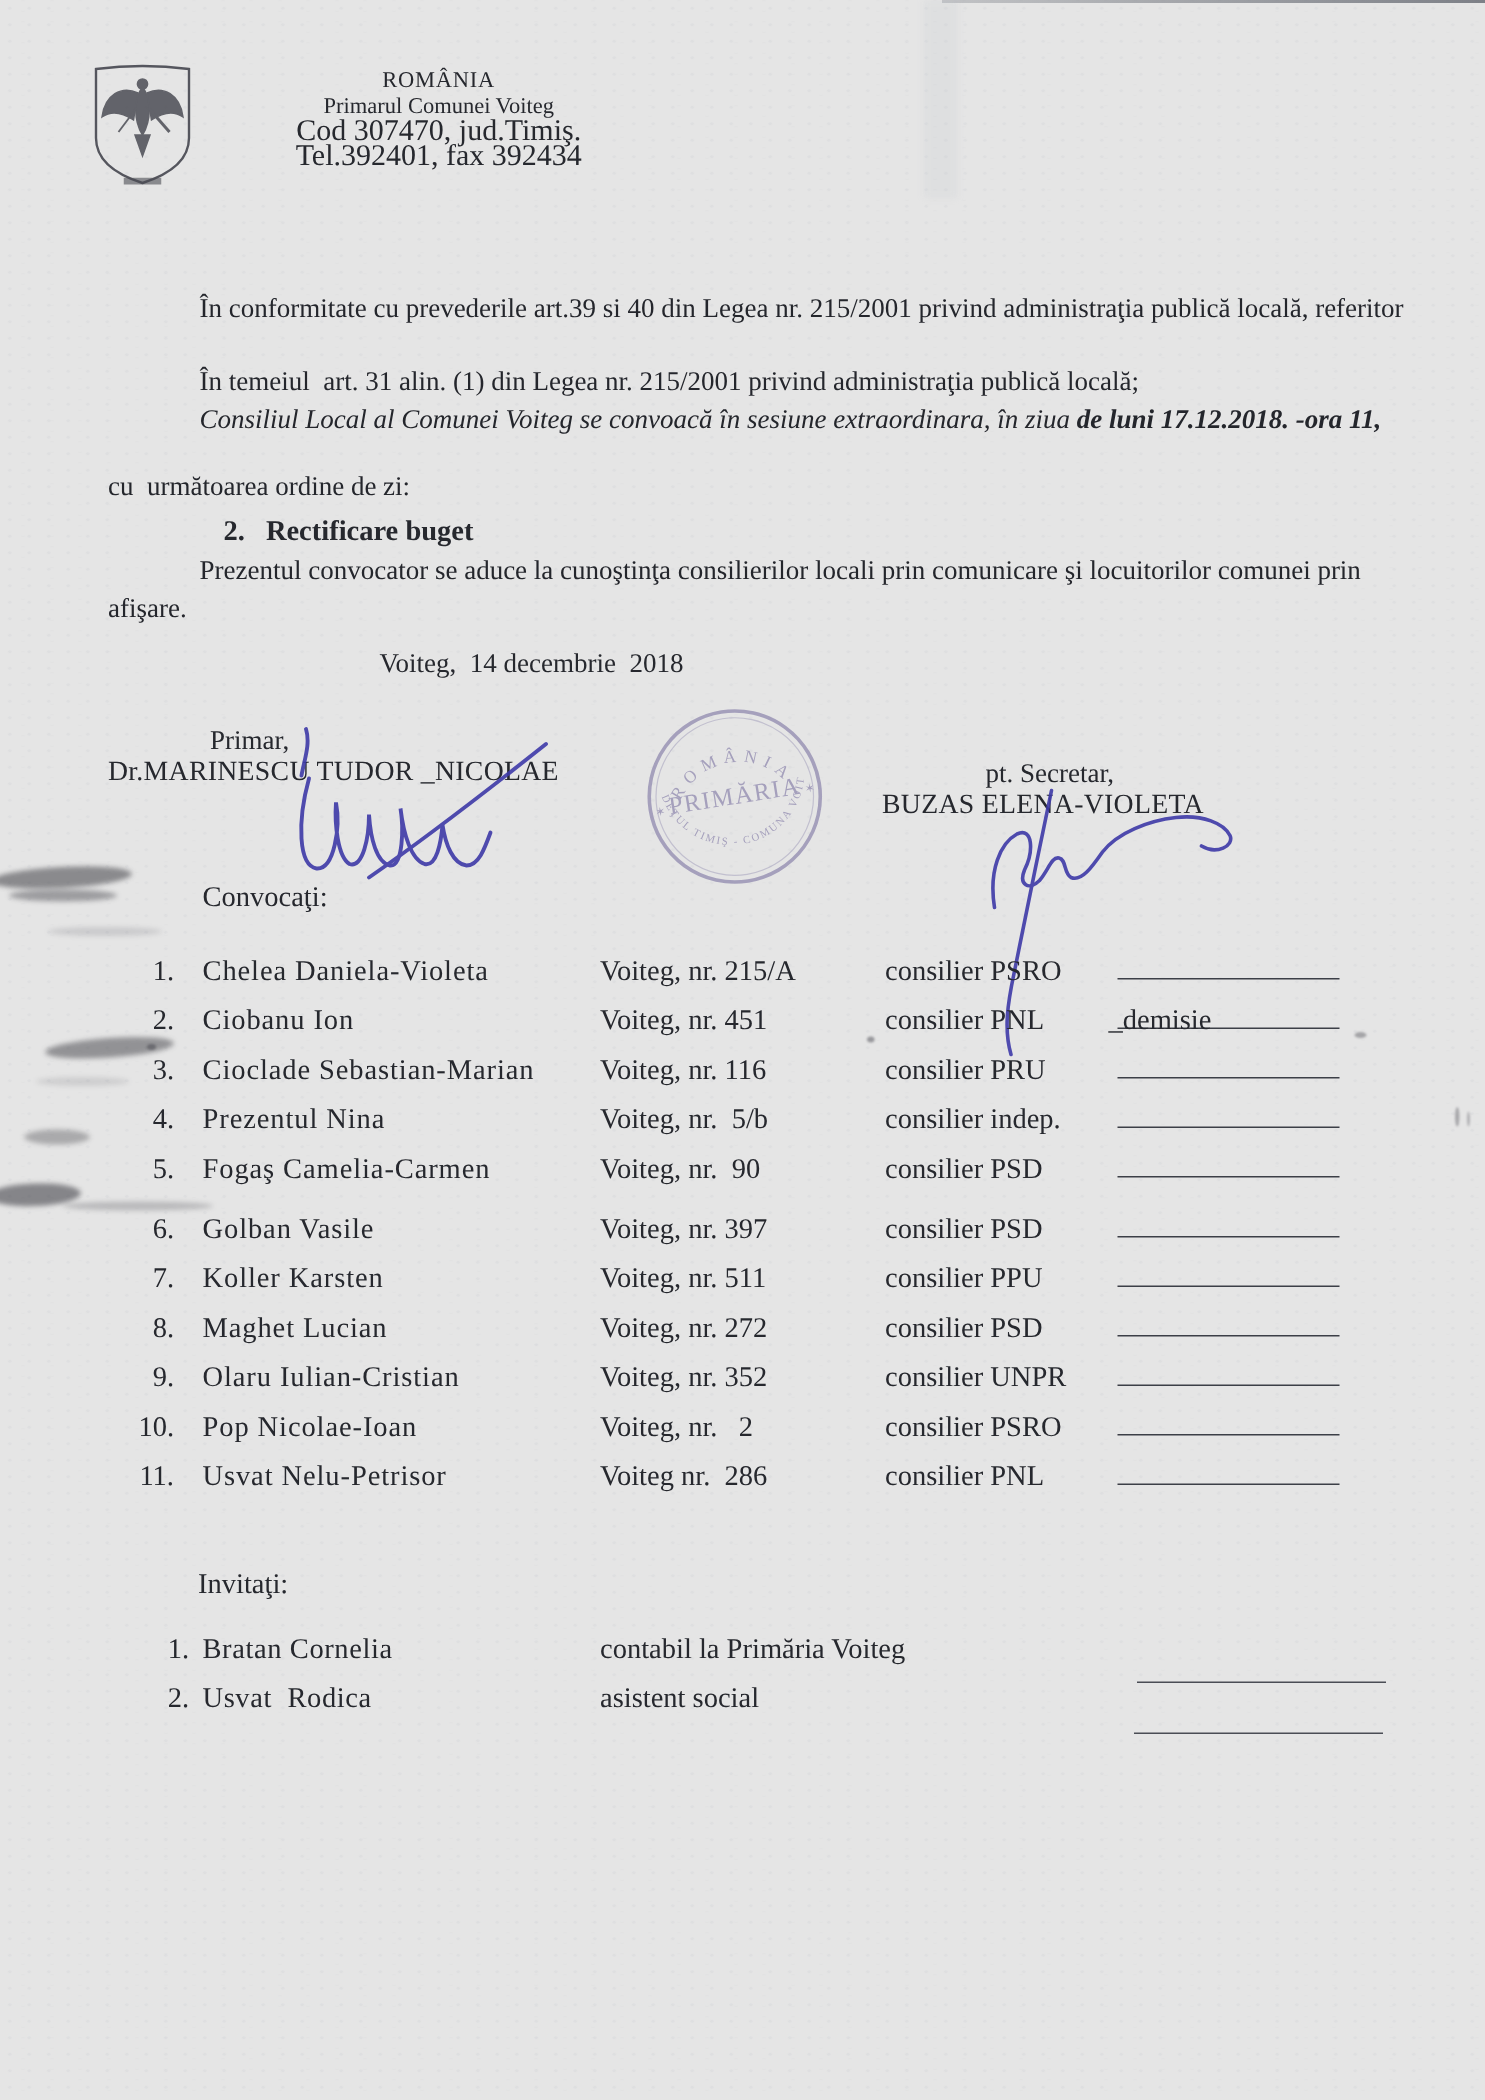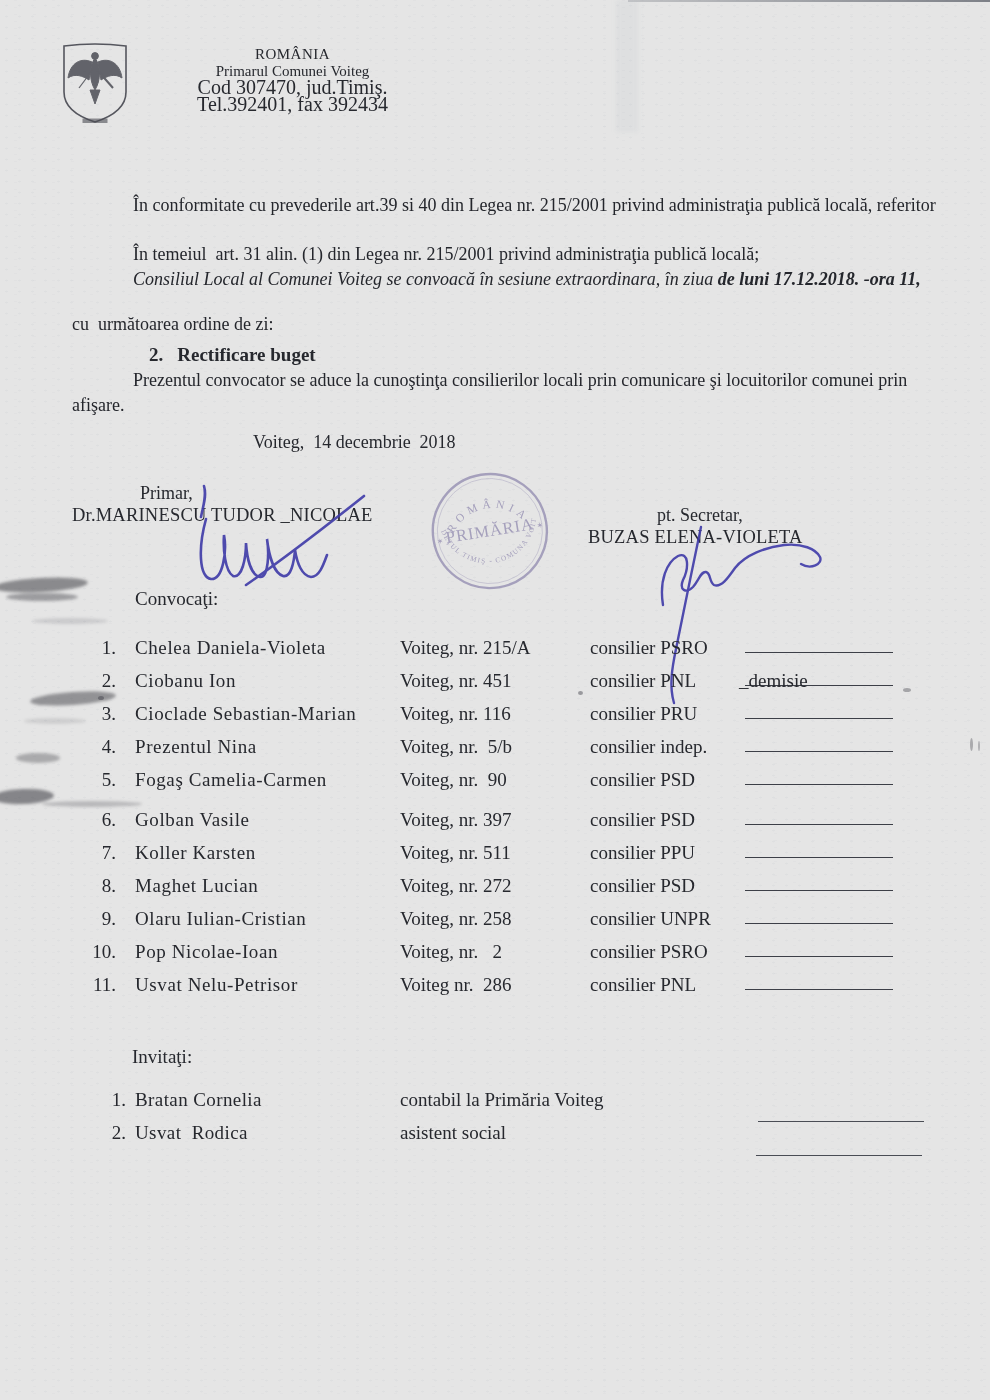--- a/index.html
+++ b/index.html
@@ -240,21 +240,21 @@
   <div class="c-row" style="top:875px;">
     <span class="c-no">8.</span>
     <span class="c-name">Maghet Lucian</span>
     <span class="c-addr">Voiteg, nr. 272</span>
     <span class="c-role">consilier PSD</span>
     <span class="c-line"></span>
   </div>
   <div class="c-row" style="top:908px;">
     <span class="c-no">9.</span>
     <span class="c-name">Olaru Iulian-Cristian</span>
-    <span class="c-addr">Voiteg, nr. 258</span>
+    <span class="c-addr">Voiteg, nr. 352</span>
     <span class="c-role">consilier UNPR</span>
     <span class="c-line"></span>
   </div>
   <div class="c-row" style="top:941px;">
     <span class="c-no">10.</span>
     <span class="c-name">Pop Nicolae-Ioan</span>
     <span class="c-addr">Voiteg, nr.   2</span>
     <span class="c-role">consilier PSRO</span>
     <span class="c-line"></span>
   </div>

